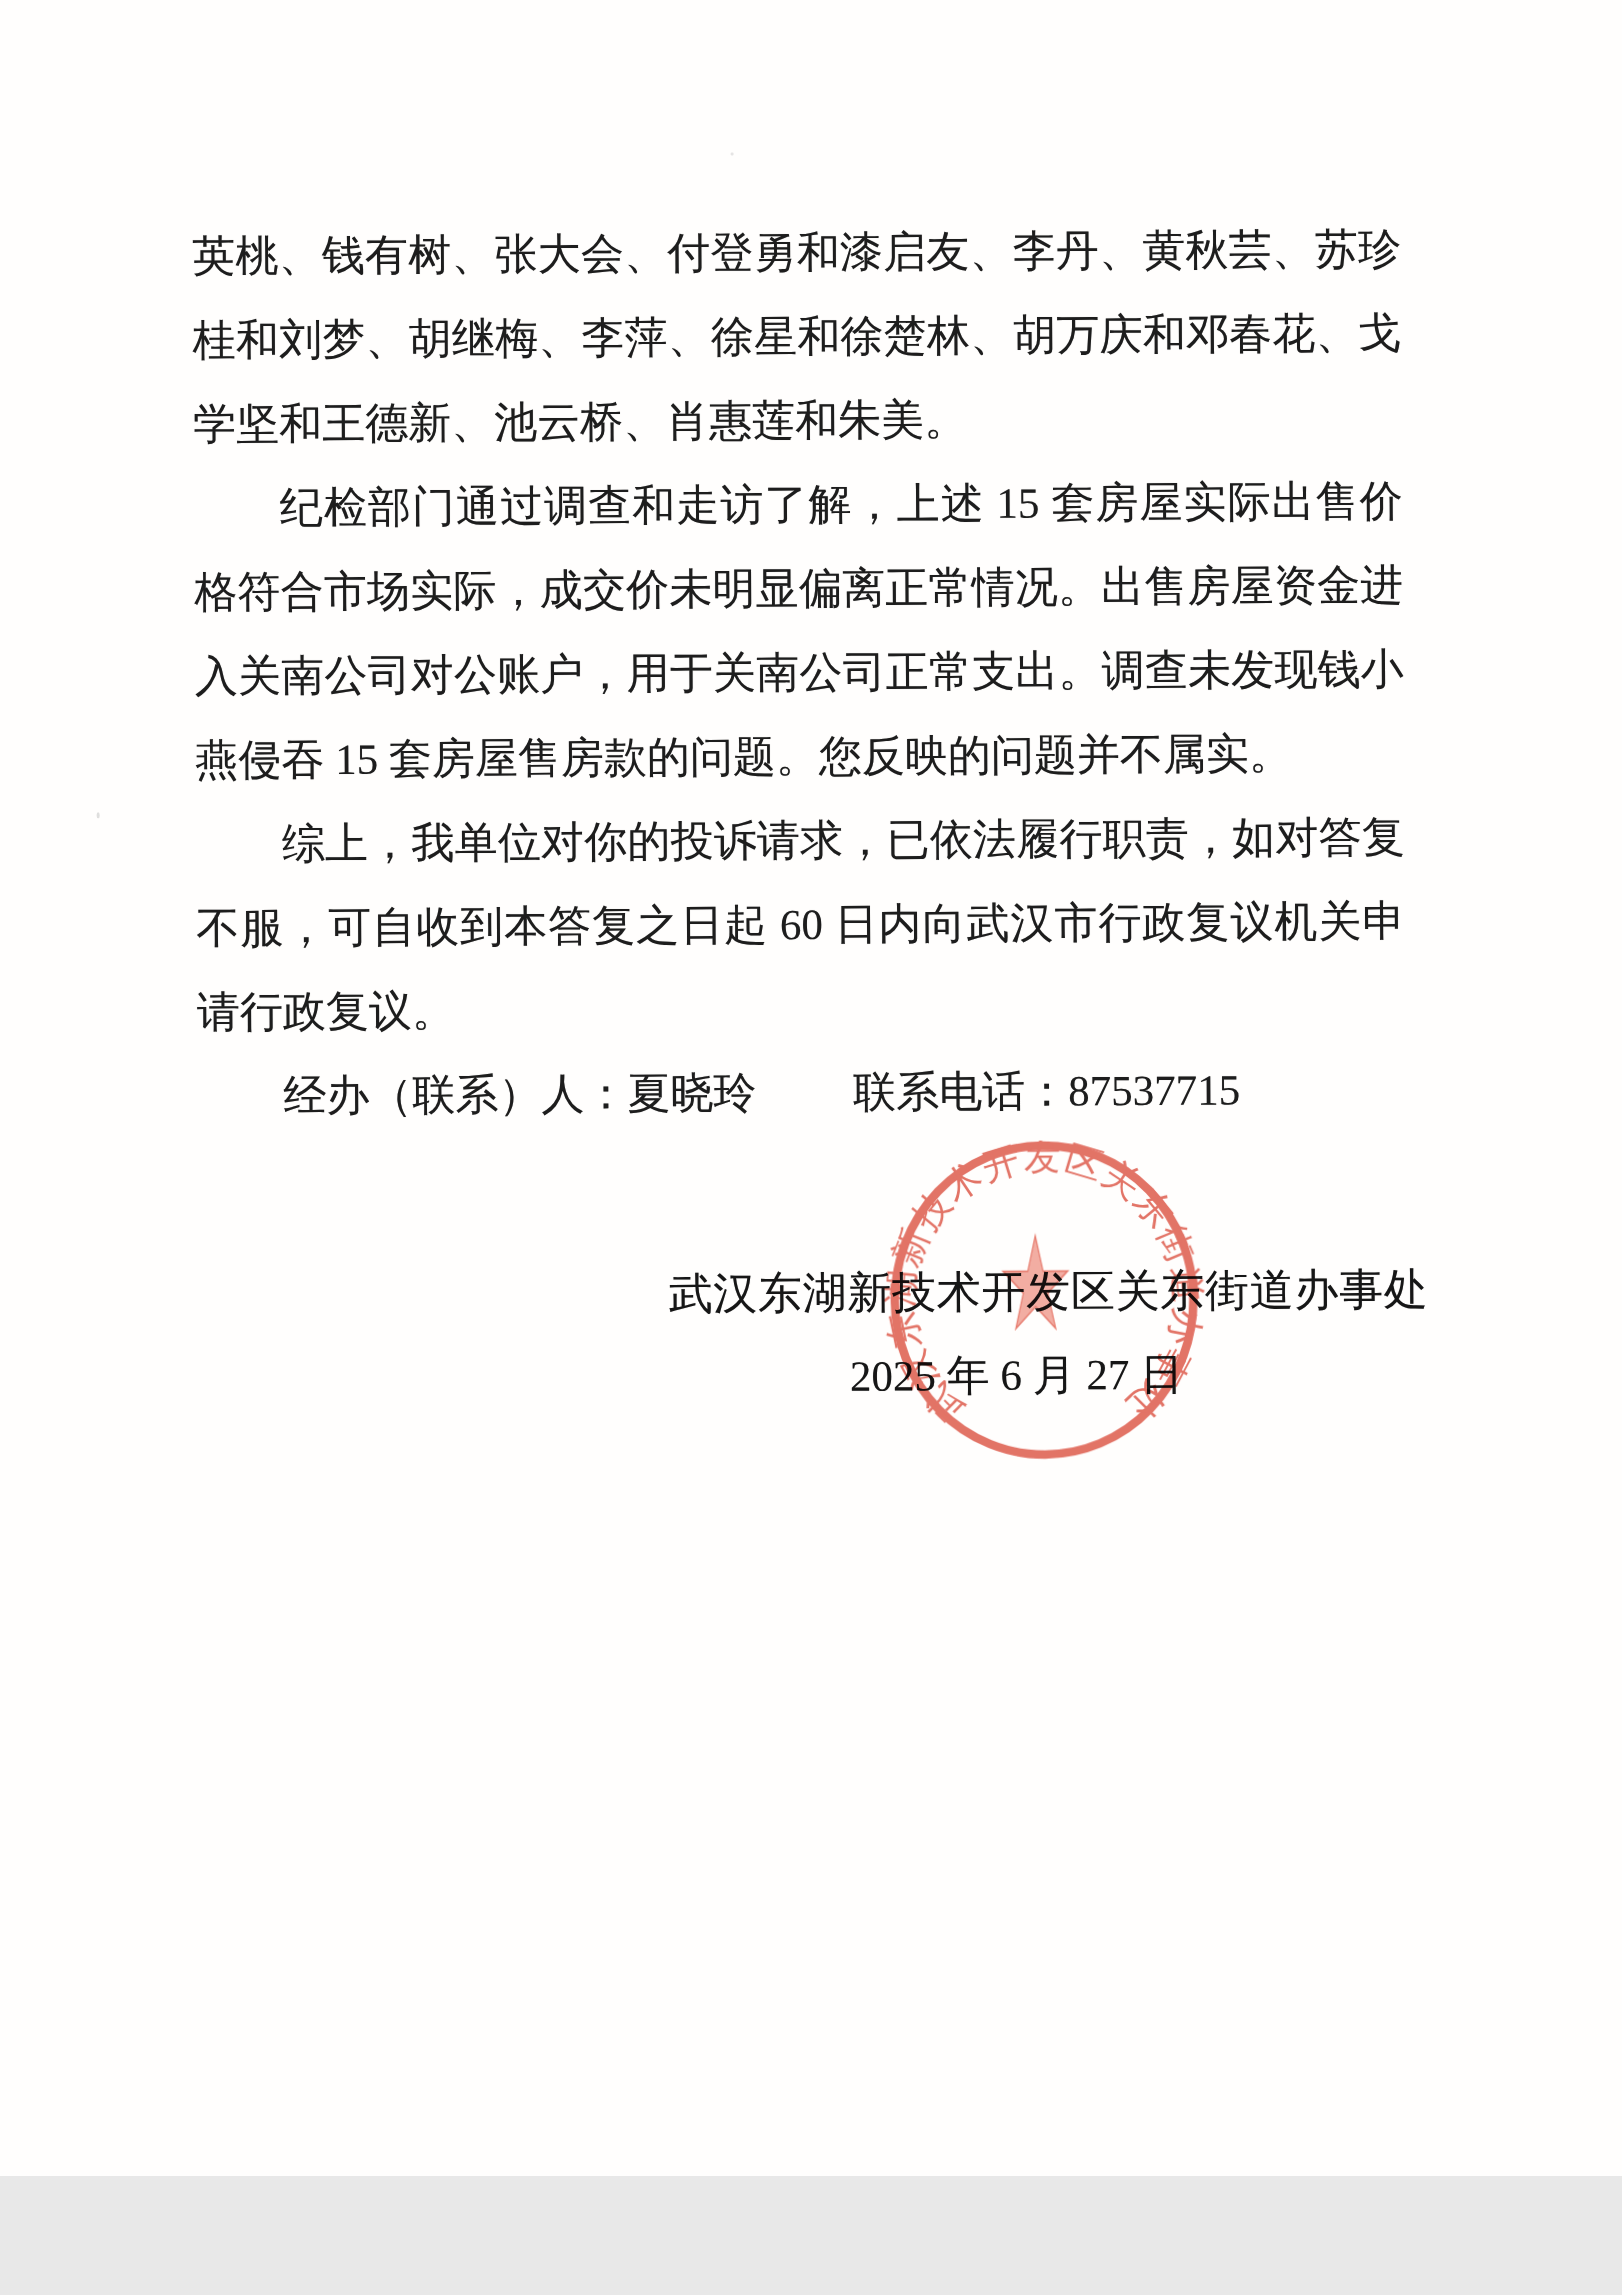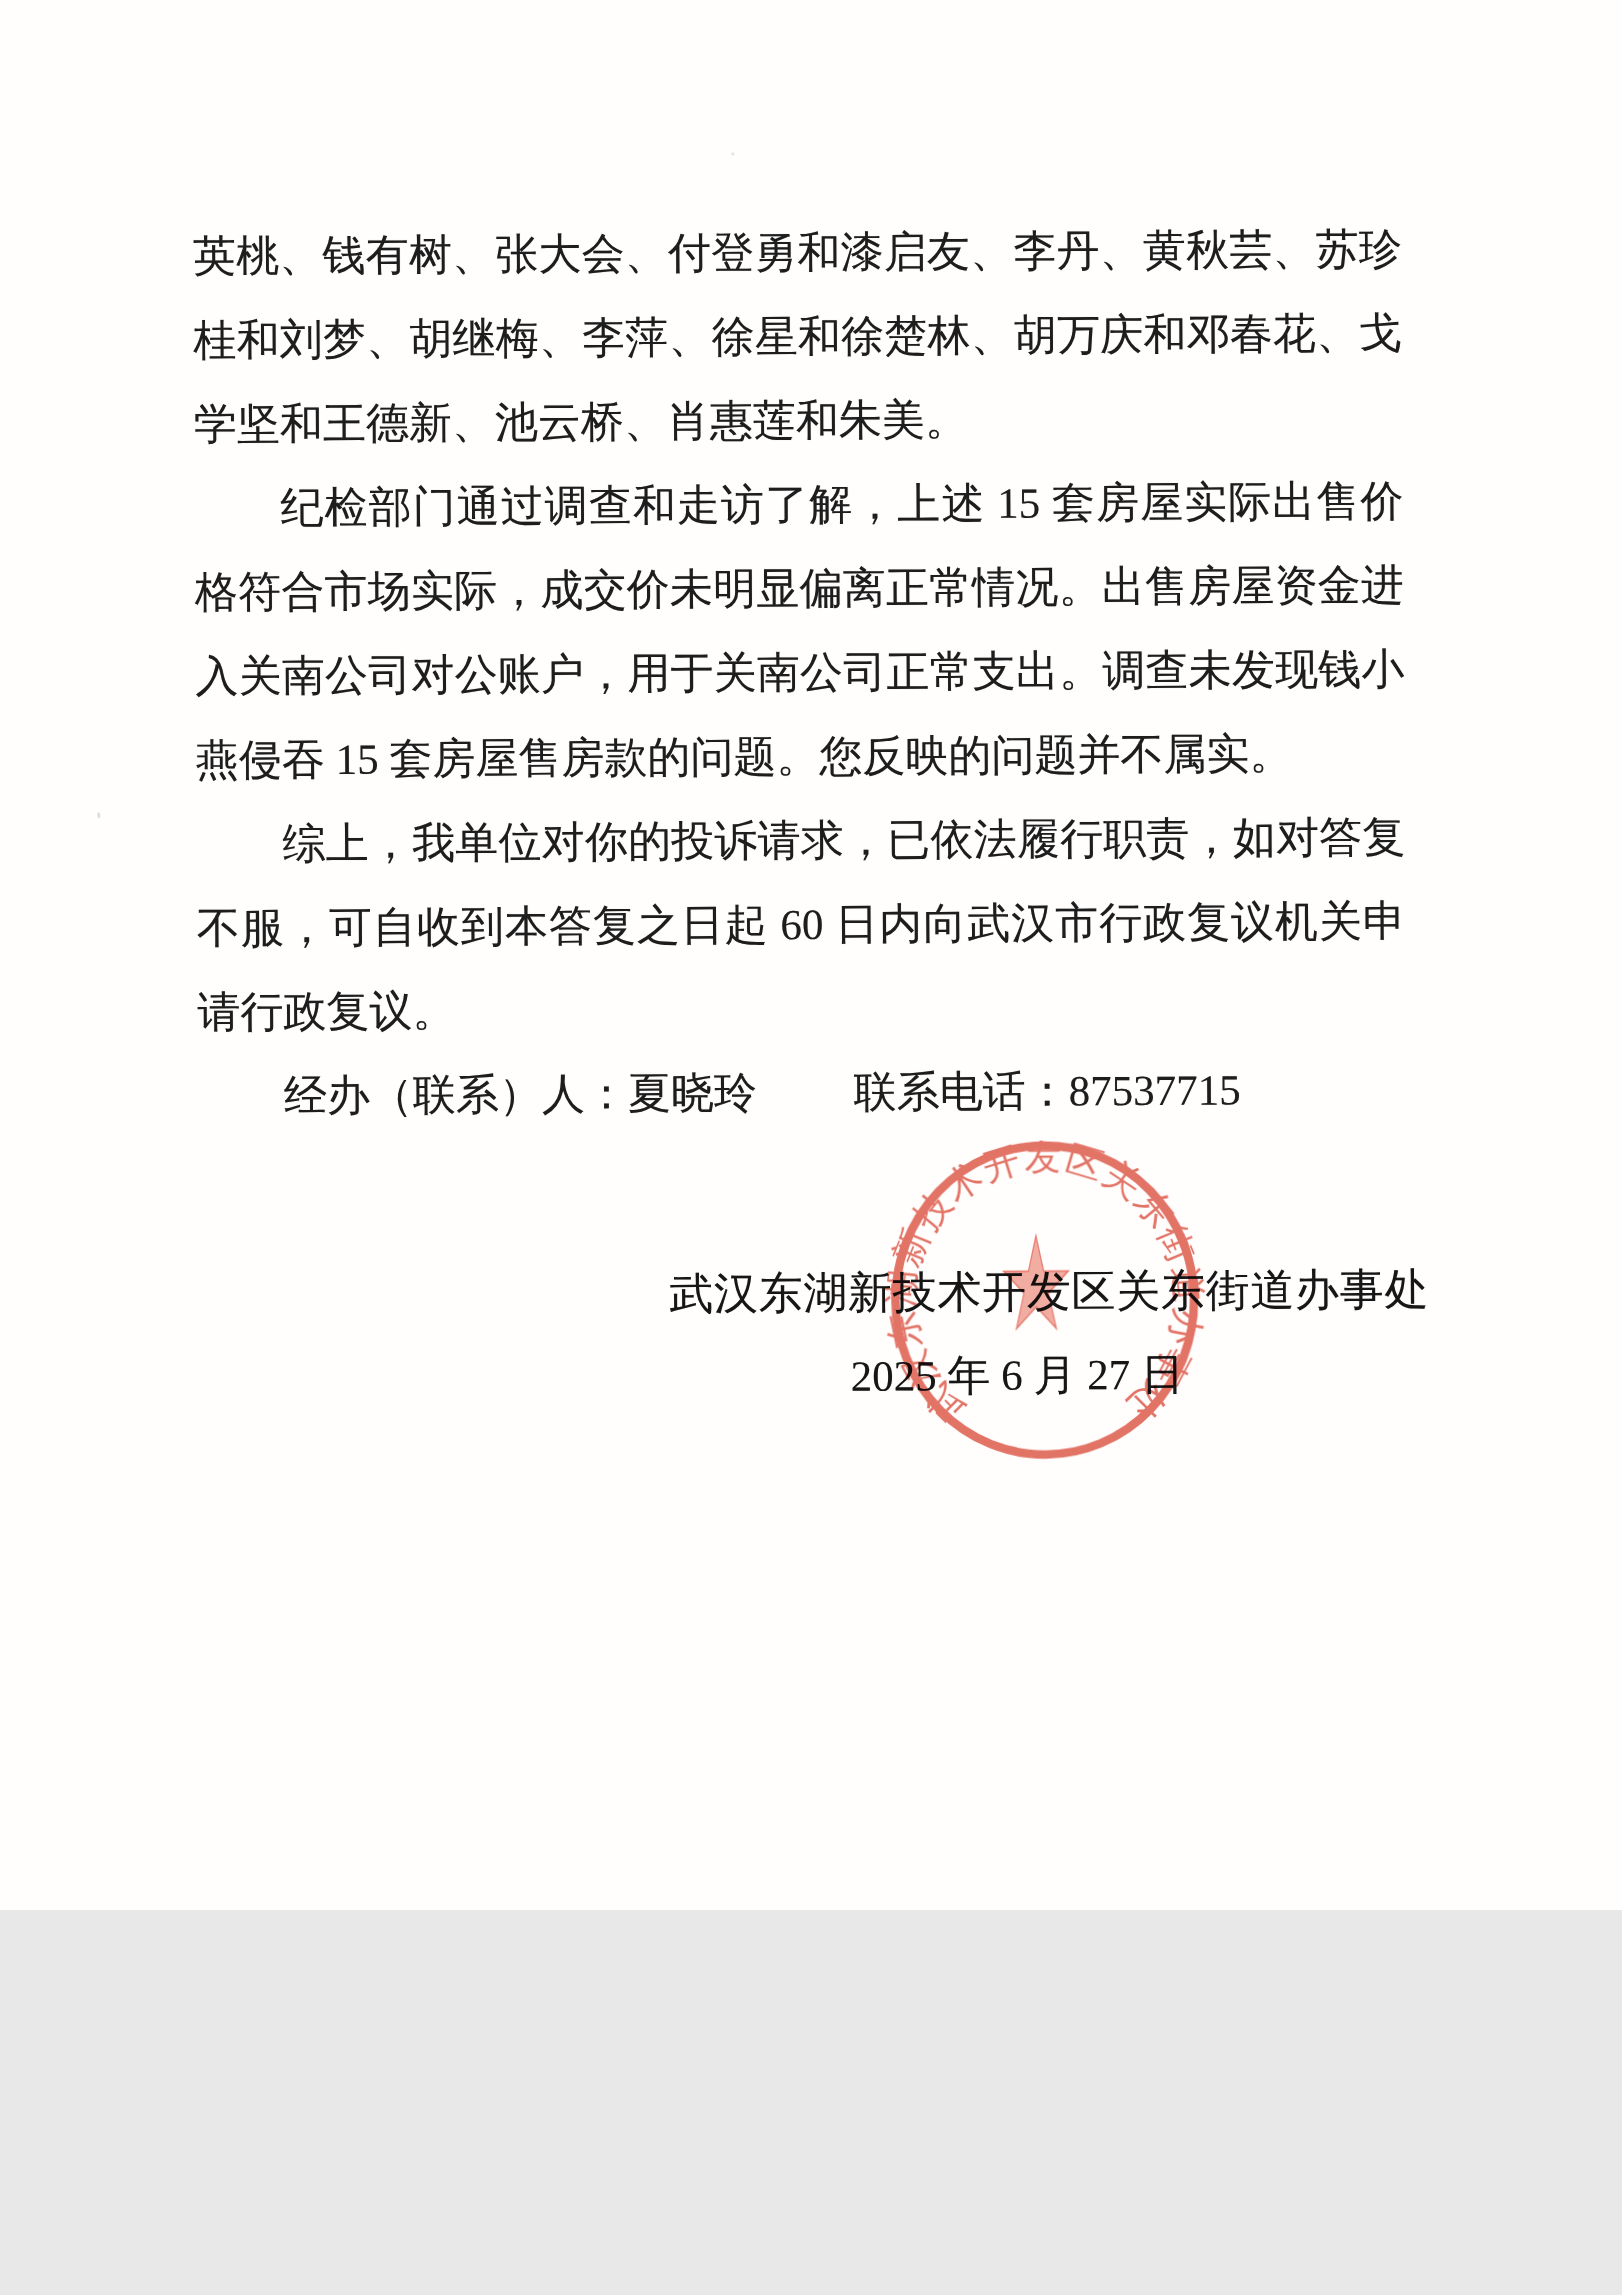--- a/index.html
+++ b/index.html
@@ -1,18 +1,18 @@
 <!DOCTYPE html>
 <html style="font-size:10.5px"><head>
 <meta charset="utf-8">
 <style>
   html,body{margin:0;padding:0;background:#e8e8e8;}
   .page{
     position:relative;
-    width:1622px;height:1910px;
+    width:1622px;height:2176px;
     background:#fffefd;
     overflow:hidden;
     font-family:"Liberation Serif","DejaVu Serif",serif;
   }
   .content{
     position:absolute;inset:0;
     transform:rotate(-0.35deg);
     transform-origin:50% 40%;
   }
   .body-text{

